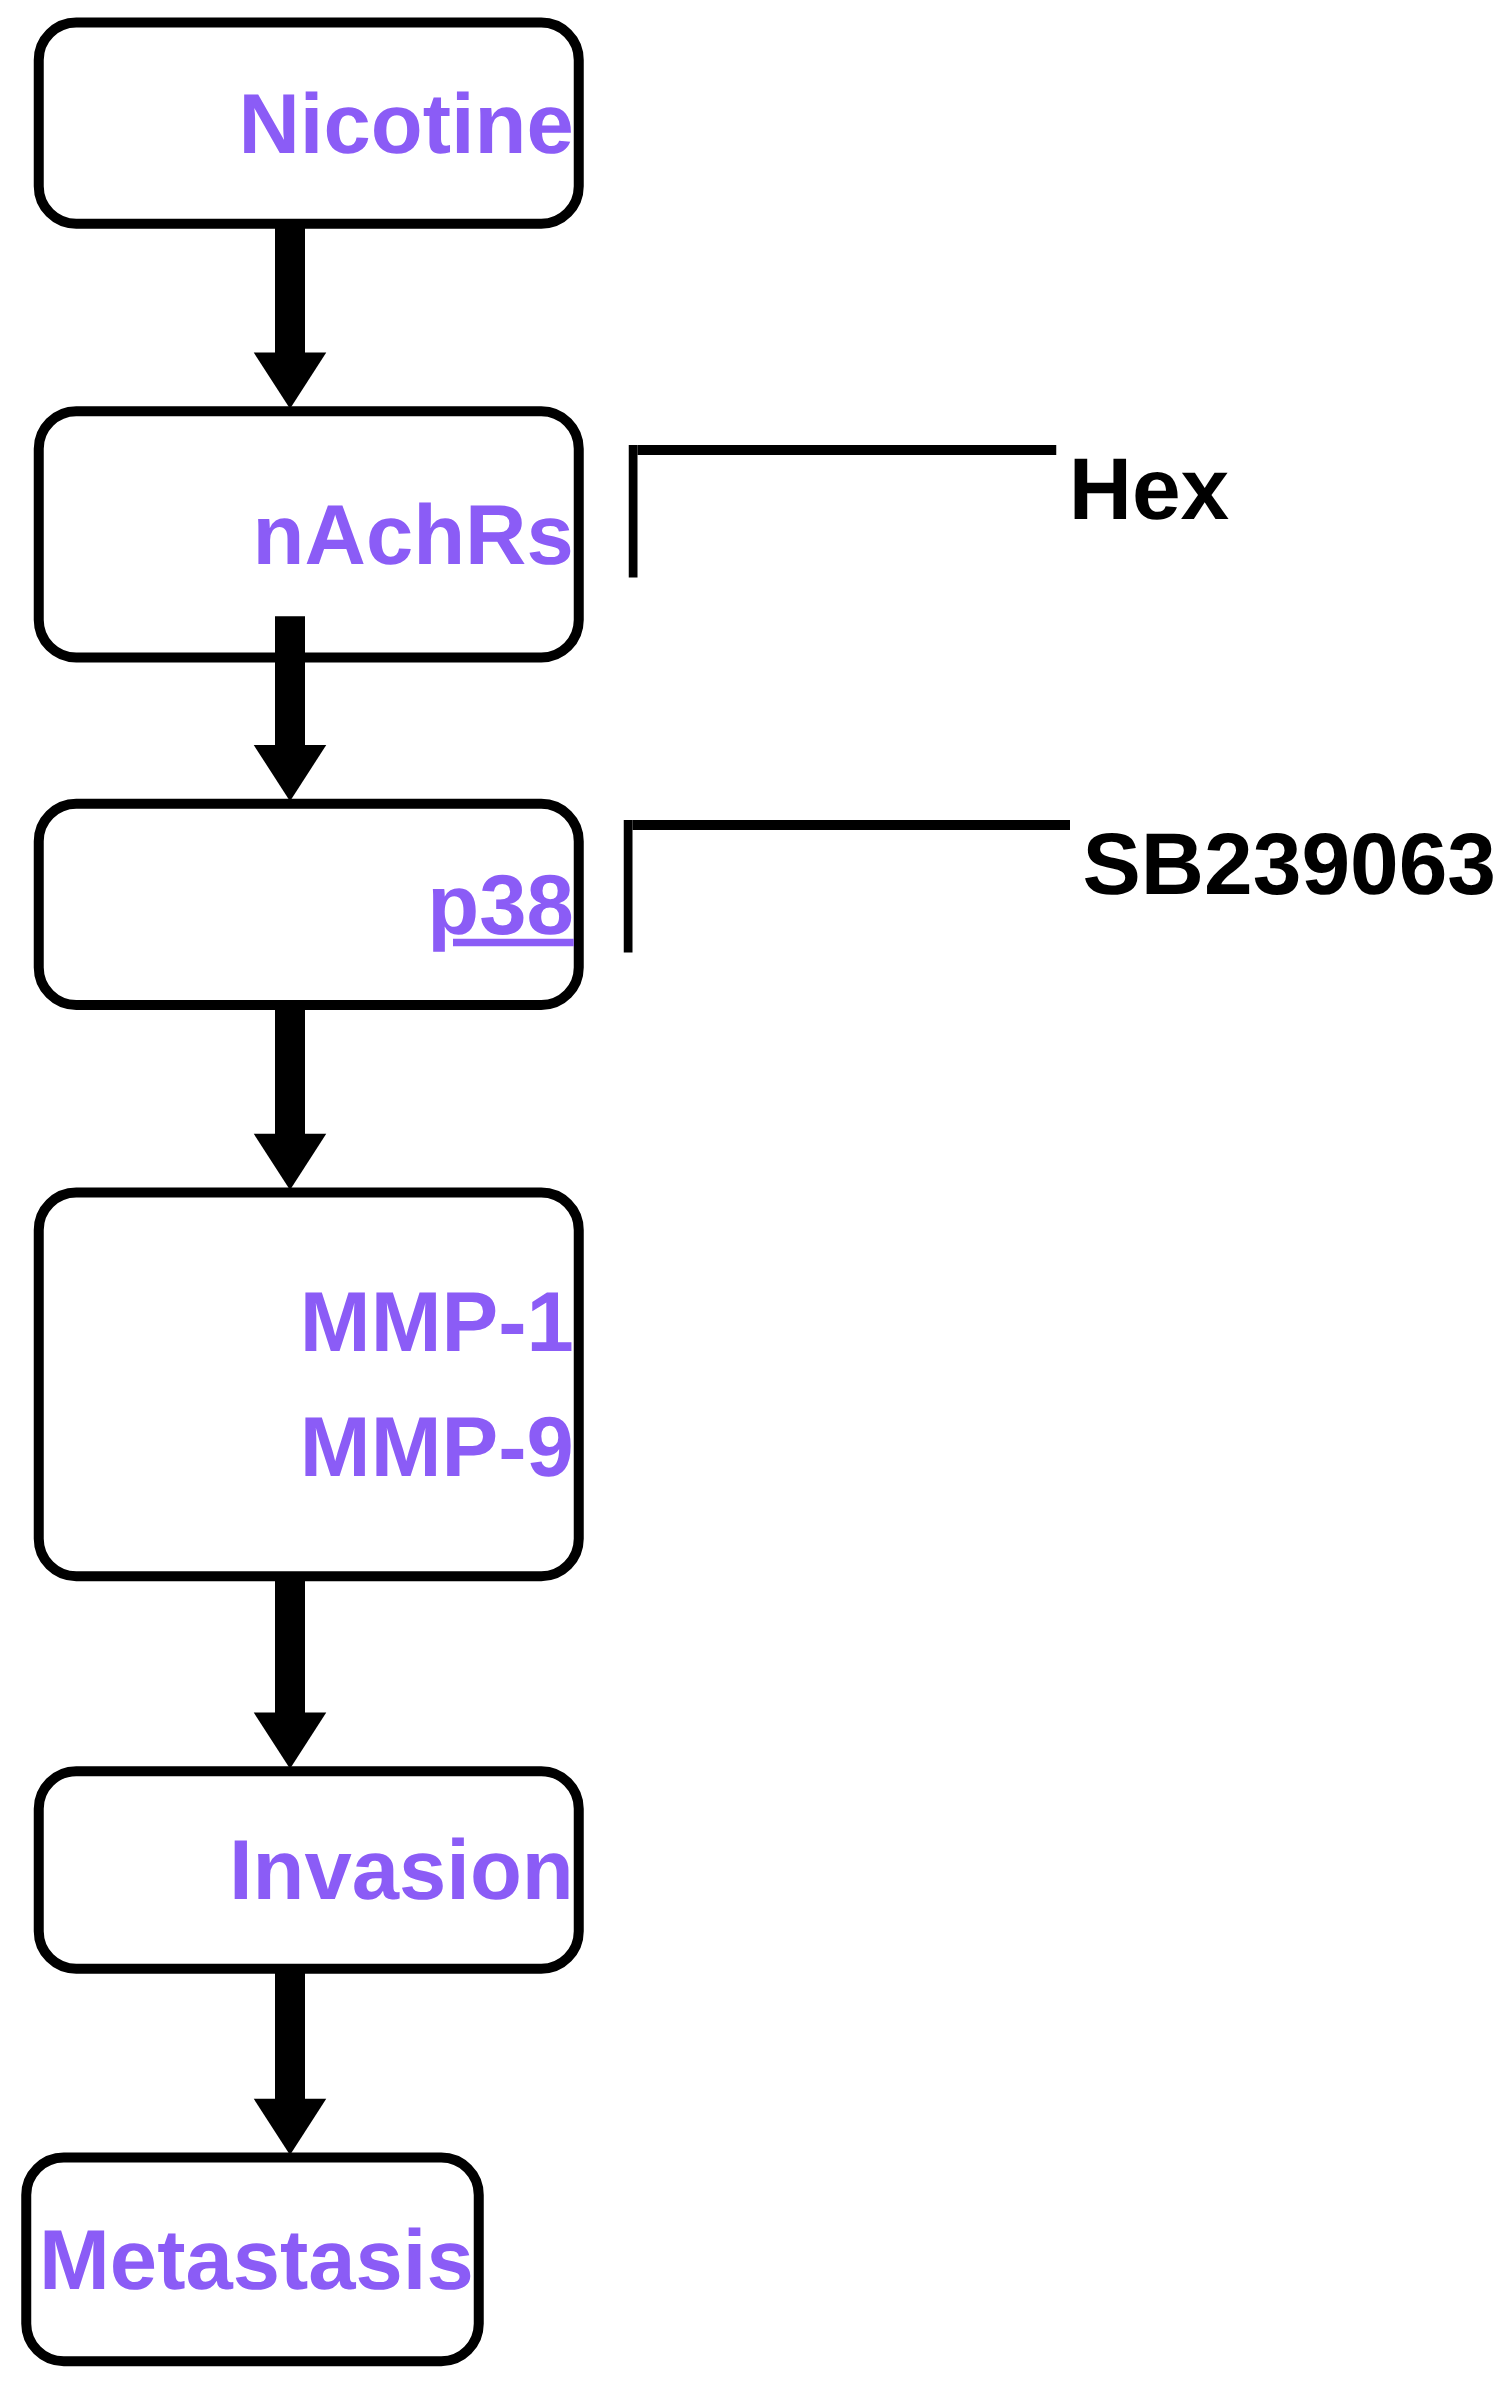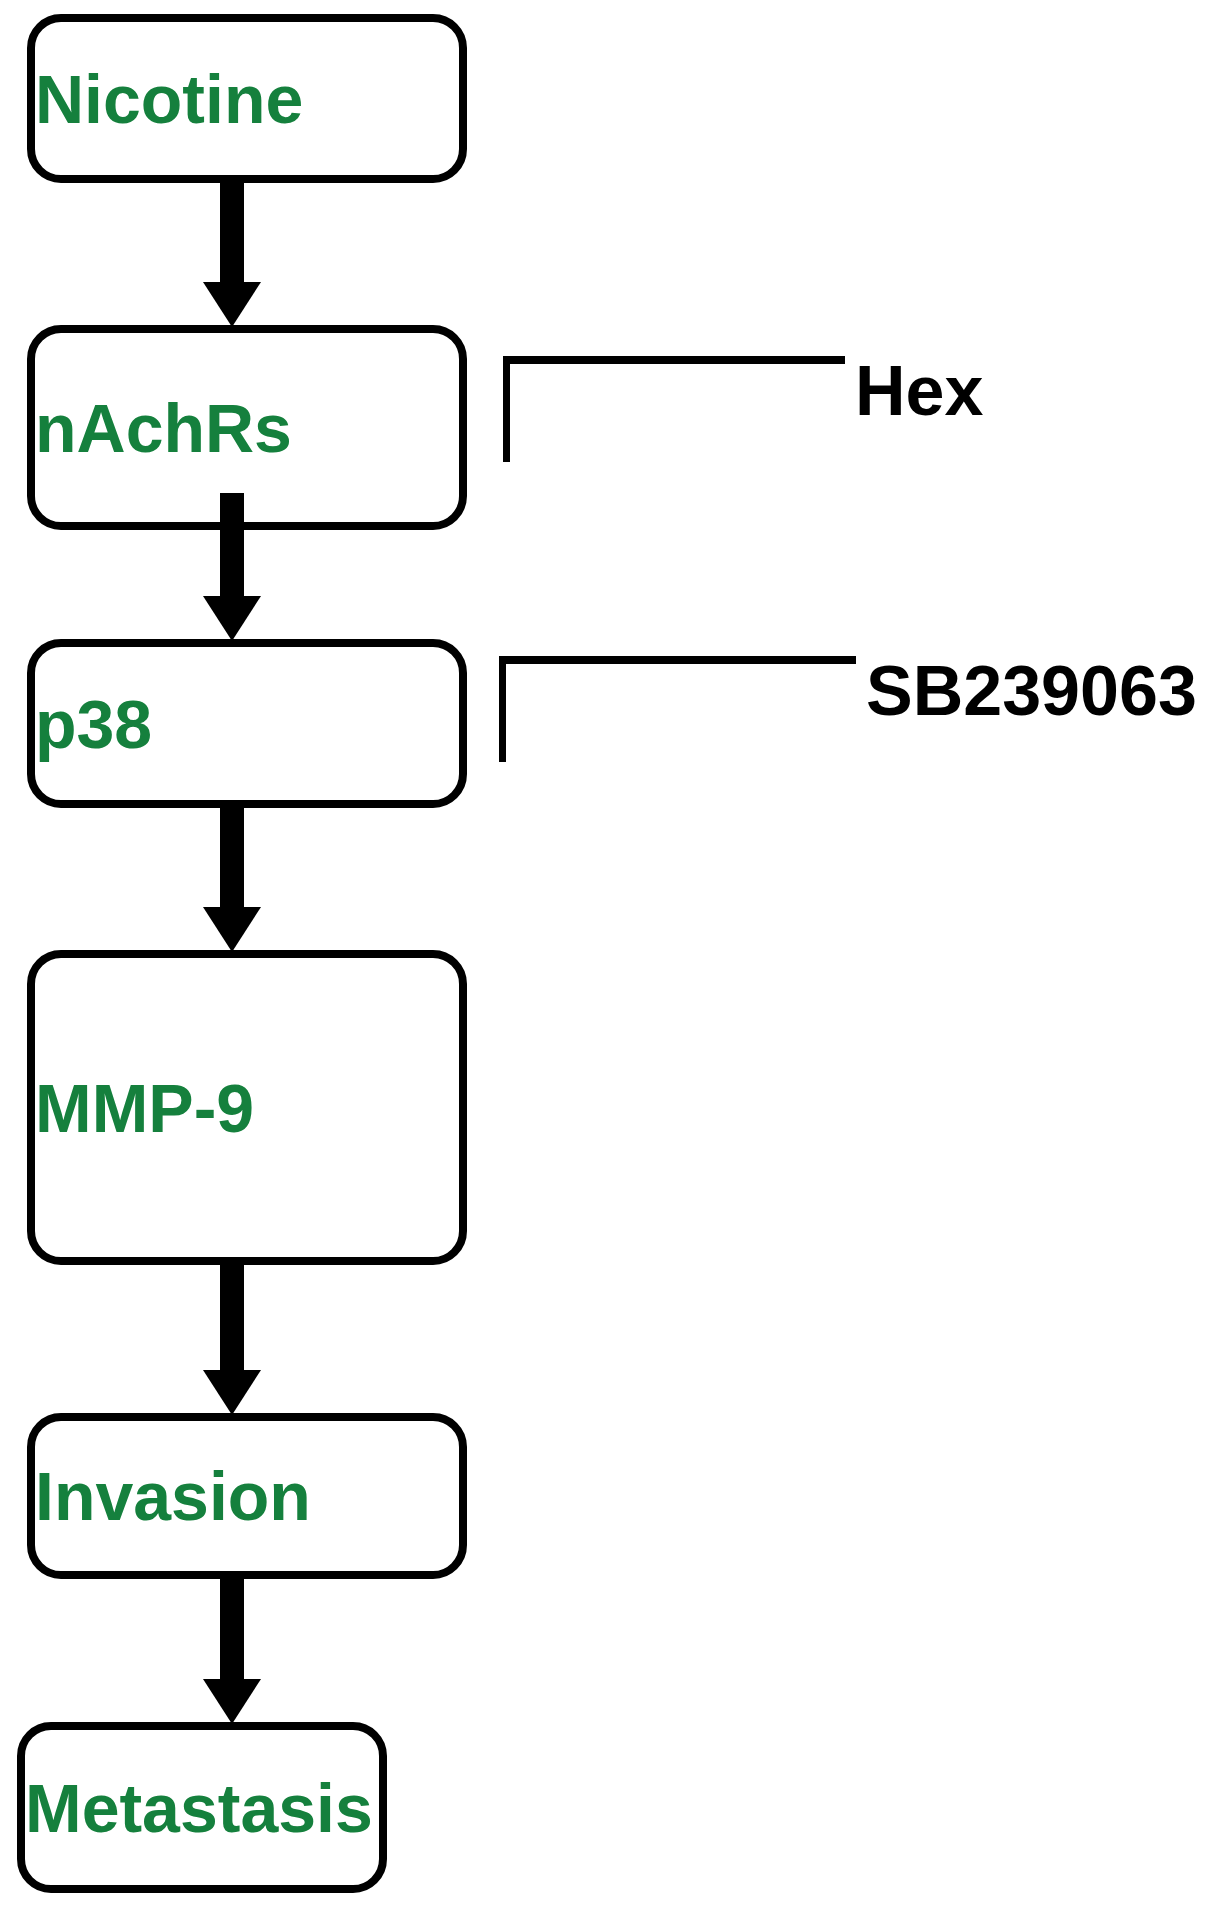--- a/index.html
+++ b/index.html
@@ -16,31 +16,31 @@
     font-family: "Liberation Sans", sans-serif;
   }
   .node {
     position: absolute;
     box-sizing: border-box;
     background: #ffffff;
     border: 8px solid #000000;
     border-radius: 34px;
     display: flex;
     flex-direction: column;
-    align-items: flex-start;
+    align-items: flex-end;
     justify-content: center;
     font-weight: bold;
     font-size: 68px;
-    color: #15803d;
+    color: #8b5cf6;
     text-align: center;
     line-height: 1;
   }
   .node-nicotine   { left: 27px;  top: 14px;   width: 440px; height: 169px; }
   .node-nachrs     { left: 27px;  top: 325px;  width: 440px; height: 205px; }
-  .node-p38        { left: 27px;  top: 639px;  width: 440px; height: 169px; }
+  .node-p38        { left: 27px;  top: 639px;  width: 440px; height: 169px; text-decoration: underline; }
   .node-mmp        { left: 27px;  top: 950px;  width: 440px; height: 315px; gap: 32px; }
   .node-invasion   { left: 27px;  top: 1413px; width: 440px; height: 166px; }
   .node-metastasis { left: 17px;  top: 1722px; width: 370px; height: 171px; }
 
   .arrow {
     position: absolute;
     width: 58px;
   }
   .arrow .shaft {
     position: absolute;
@@ -109,20 +109,21 @@
 
   <div class="node node-nachrs">
     <span>nAchRs</span>
   </div>
 
   <div class="node node-p38">
     <span>p38</span>
   </div>
 
   <div class="node node-mmp">
+    <span>MMP-1</span>
     <span>MMP-9</span>
   </div>
 
   <div class="node node-invasion">
     <span>Invasion</span>
   </div>
 
   <div class="node node-metastasis">
     <span>Metastasis</span>
   </div>

